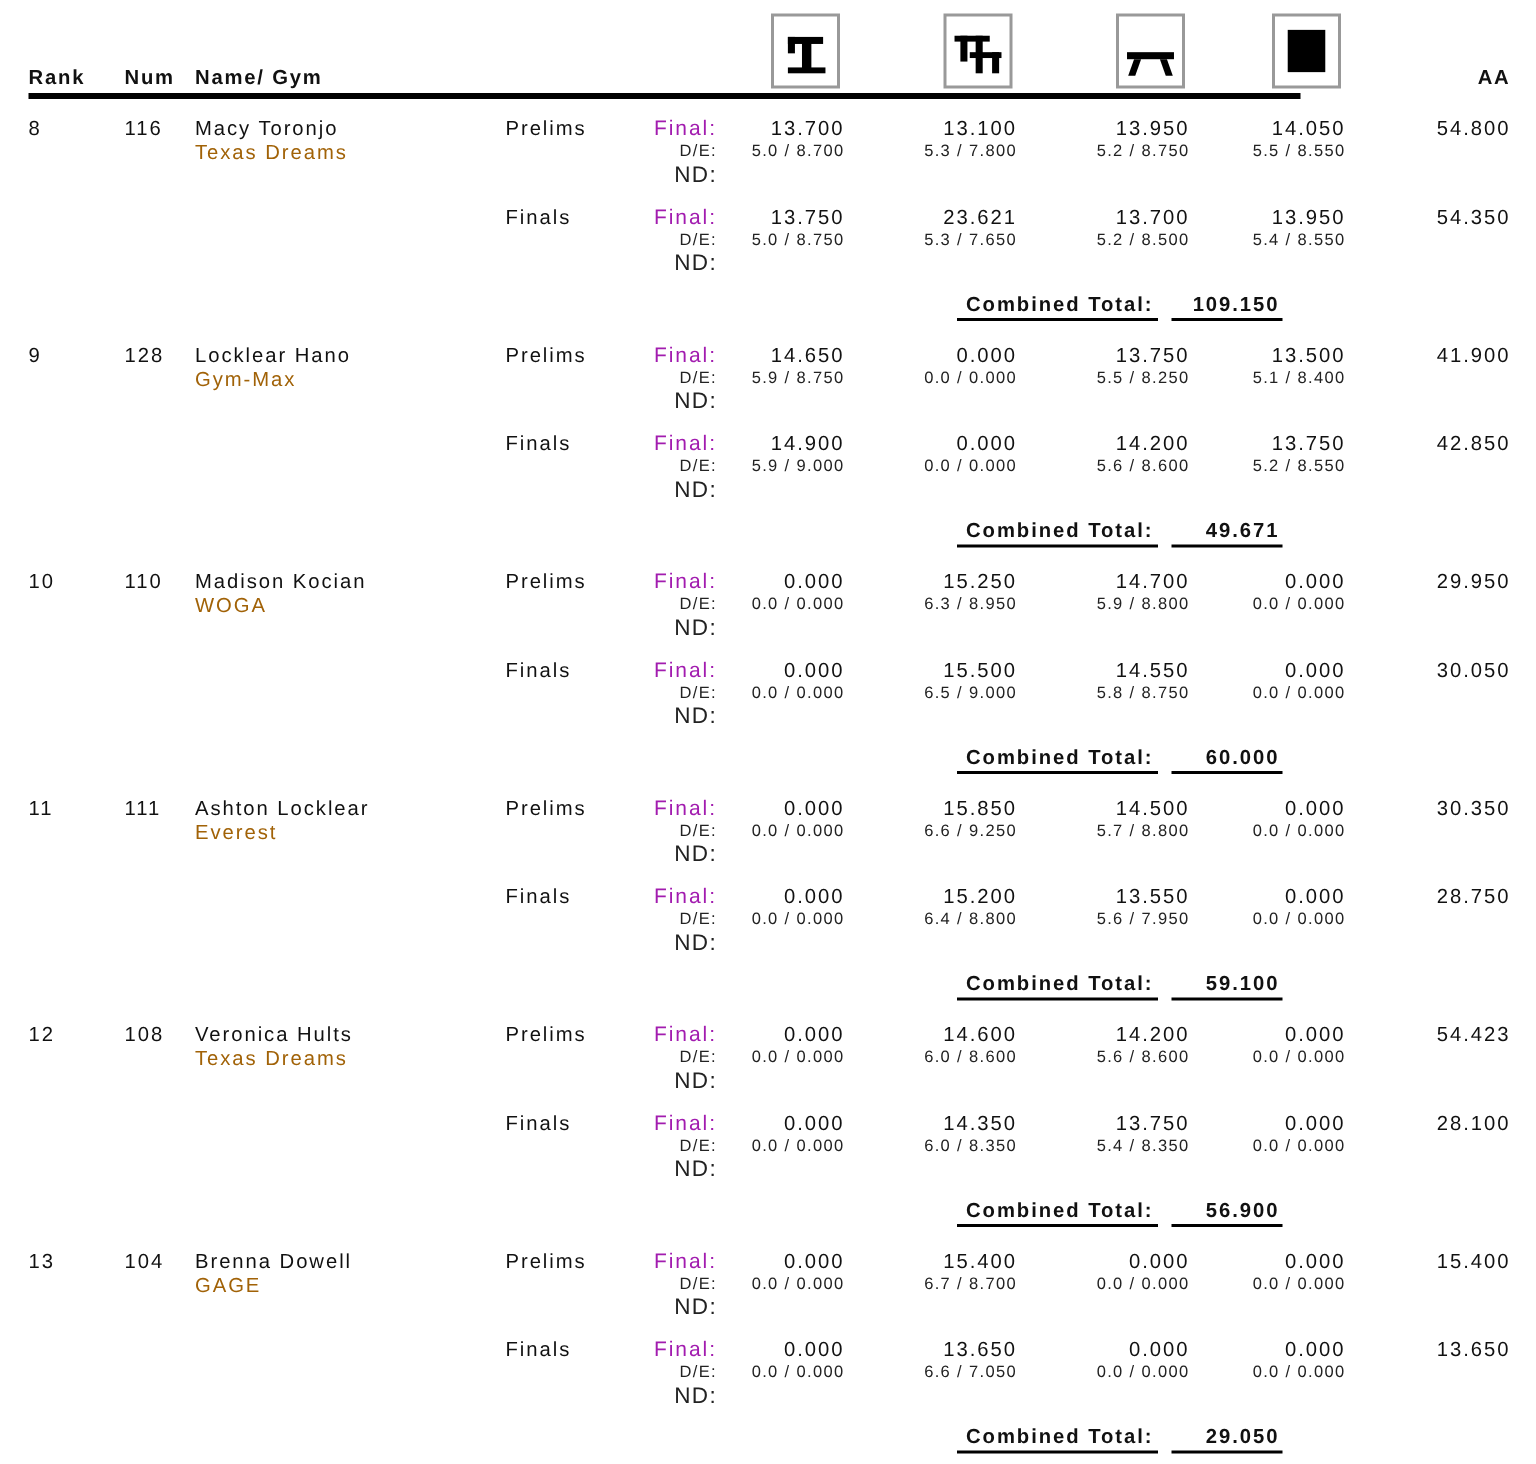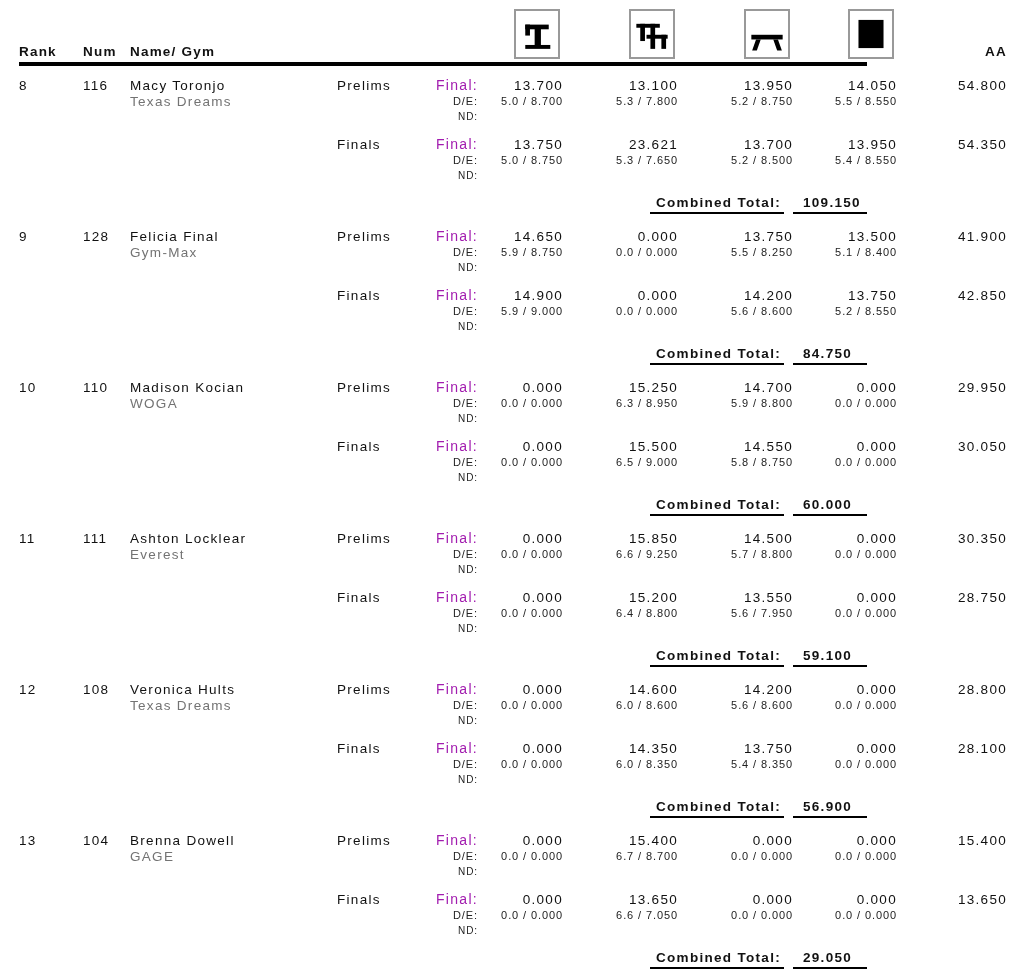--- a/index.html
+++ b/index.html
@@ -30,39 +30,40 @@
     width:42px;height:46px;
     border:2px solid #999;
     background:#fff;
     display:flex;align-items:center;justify-content:center;
     margin-bottom:1px;
   }
   .icon-box svg{display:block;}
   
   .line1{font-size:13.5px;letter-spacing:1.3px;line-height:17px;height:17px;}
   .line2{font-size:11px;letter-spacing:0.9px;line-height:15px;height:15px;color:#222;}
-  .line3{font-size:10px;letter-spacing:0.9px;line-height:15px;height:15px;color:#222;}
+  .line3{font-size:15px;letter-spacing:0.9px;line-height:15px;height:15px;color:#222;}
   .round-block{margin-bottom:12px;}
   .first-round{margin-top:11px;}
   .num-right{text-align:right;}
   .lbl{text-align:right;color:#222;}
   .line1 .lbl{font-size:14px;color:#a21caf;}
-  .gym-cell{font-size:13.5px;letter-spacing:1.3px;color:#737373;}
+  .gym-cell{font-size:13.5px;letter-spacing:1.3px;color:#a16207;}
   .combined-row{
     display:flex;justify-content:flex-end;align-items:baseline;
-    margin:2px 0 14px 0;
+    margin:2px 12px 14px 0;
     font-weight:bold;font-size:13.5px;letter-spacing:1.3px;
   }
   .combined-label{
     border-bottom:2.5px solid #000;
     padding:0 3px 2px 6px;
   }
   .combined-value{
     border-bottom:2.5px solid #000;
     min-width:62px;
+    text-align:right;
     margin-left:9px;
     padding:0 2px 2px 10px;
   }
 </style>
 </head>
 <body>
 
 <div class="sheet">
 
   <div class="cols header-row">
@@ -198,21 +199,21 @@
     </div>
 
   </div>
 
   <div>
 
     <div class="round-block first-round">
       <div class="cols line1">
         <div>9</div>
         <div>128</div>
-        <div>Felicia Final</div>
+        <div>Locklear Hano</div>
         <div>Prelims</div>
         <div class="lbl">Final:</div>
         <div class="num-right">14.650</div>
         <div class="num-right">0.000</div>
         <div class="num-right">13.750</div>
         <div class="num-right">13.500</div>
         <div class="num-right">41.900</div>
       </div>
       <div class="cols line2">
         <div></div>
@@ -274,21 +275,21 @@
         <div></div>
             <div></div>
             <div></div>
             <div></div>
             <div></div>
       </div>
     </div>
 
     <div class="combined-row">
       <span class="combined-label">Combined Total:</span>
-      <span class="combined-value">84.750</span>
+      <span class="combined-value">49.671</span>
     </div>
 
   </div>
 
   <div>
 
     <div class="round-block first-round">
       <div class="cols line1">
         <div>10</div>
         <div>110</div>
@@ -466,21 +467,21 @@
       <div class="cols line1">
         <div>12</div>
         <div>108</div>
         <div>Veronica Hults</div>
         <div>Prelims</div>
         <div class="lbl">Final:</div>
         <div class="num-right">0.000</div>
         <div class="num-right">14.600</div>
         <div class="num-right">14.200</div>
         <div class="num-right">0.000</div>
-        <div class="num-right">28.800</div>
+        <div class="num-right">54.423</div>
       </div>
       <div class="cols line2">
         <div></div>
             <div></div>
         <div class="gym-cell">Texas Dreams</div>
         <div></div>
         <div class="lbl">D/E:</div>
         <div class="num-right">0.0 / 0.000</div>
         <div class="num-right">6.0 / 8.600</div>
         <div class="num-right">5.6 / 8.600</div>

